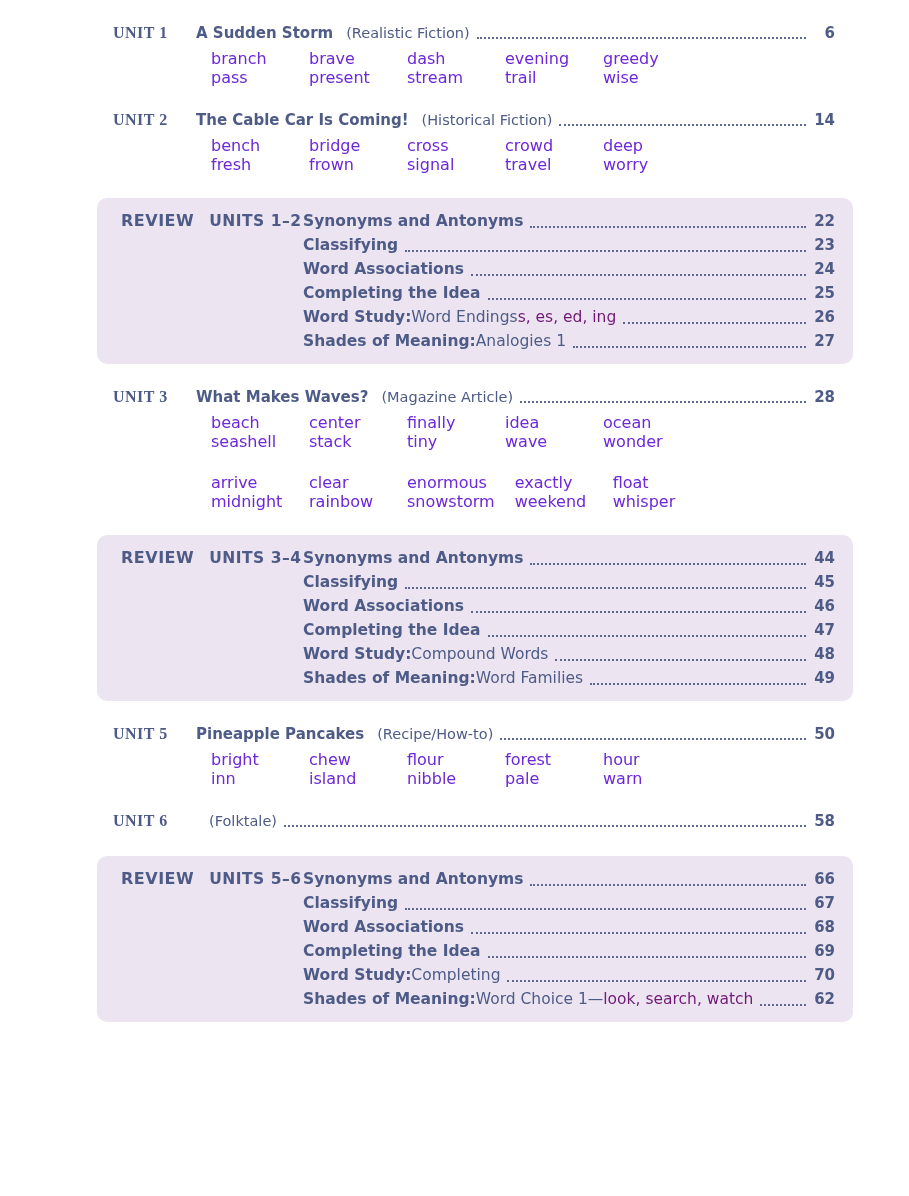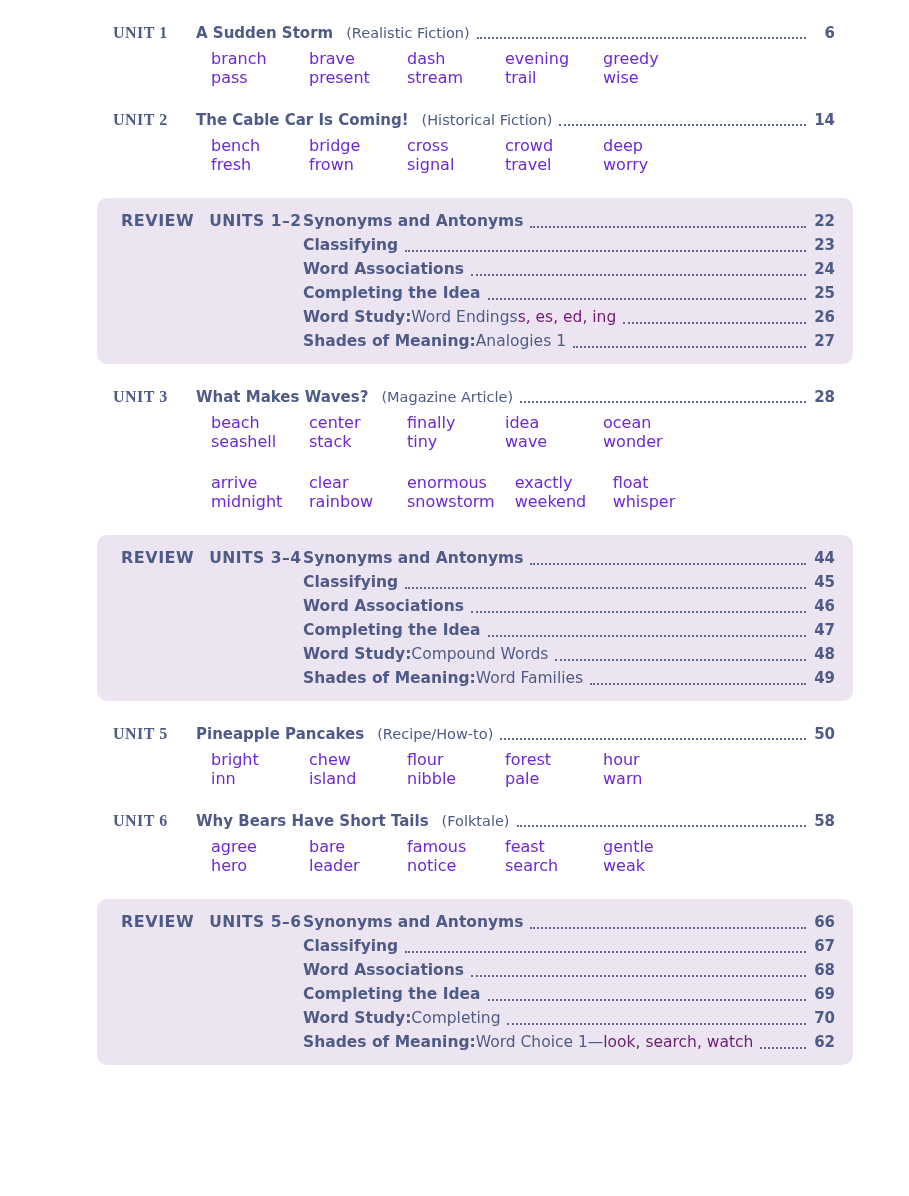--- a/index.html
+++ b/index.html
@@ -277,36 +277,23 @@
         <span>island</span>
         <span>nibble</span>
         <span>pale</span>
         <span>warn</span>
       </div>
     </div>
 
     <div class="unit">
       <div class="unit-head">
         <span class="unit-num">UNIT 6</span>
-        <span class="unit-title">Why Bears Have Short Tails</span>
         <span class="unit-genre">(Folktale)</span>
         <span class="leader"></span>
         <span class="toc-page">58</span>
-      </div>
-      <div class="words">
-        <span>agree</span>
-        <span>bare</span>
-        <span>famous</span>
-        <span>feast</span>
-        <span>gentle</span>
-        <span>hero</span>
-        <span>leader</span>
-        <span>notice</span>
-        <span>search</span>
-        <span>weak</span>
       </div>
     </div>
 
     <div class="review">
       <div class="review-left">
         <span class="r-review">REVIEW</span>
         <span class="r-units">UNITS 5–6</span>
       </div>
       <div class="review-items">
         <div class="r-item">

